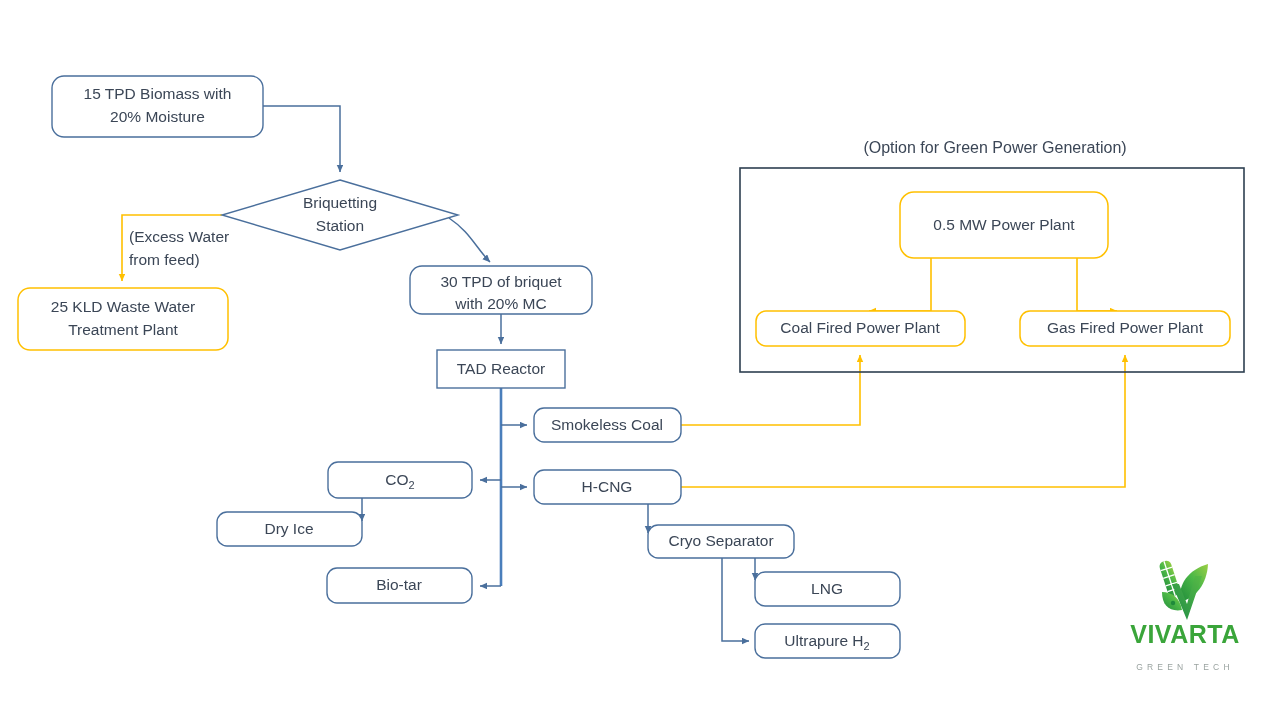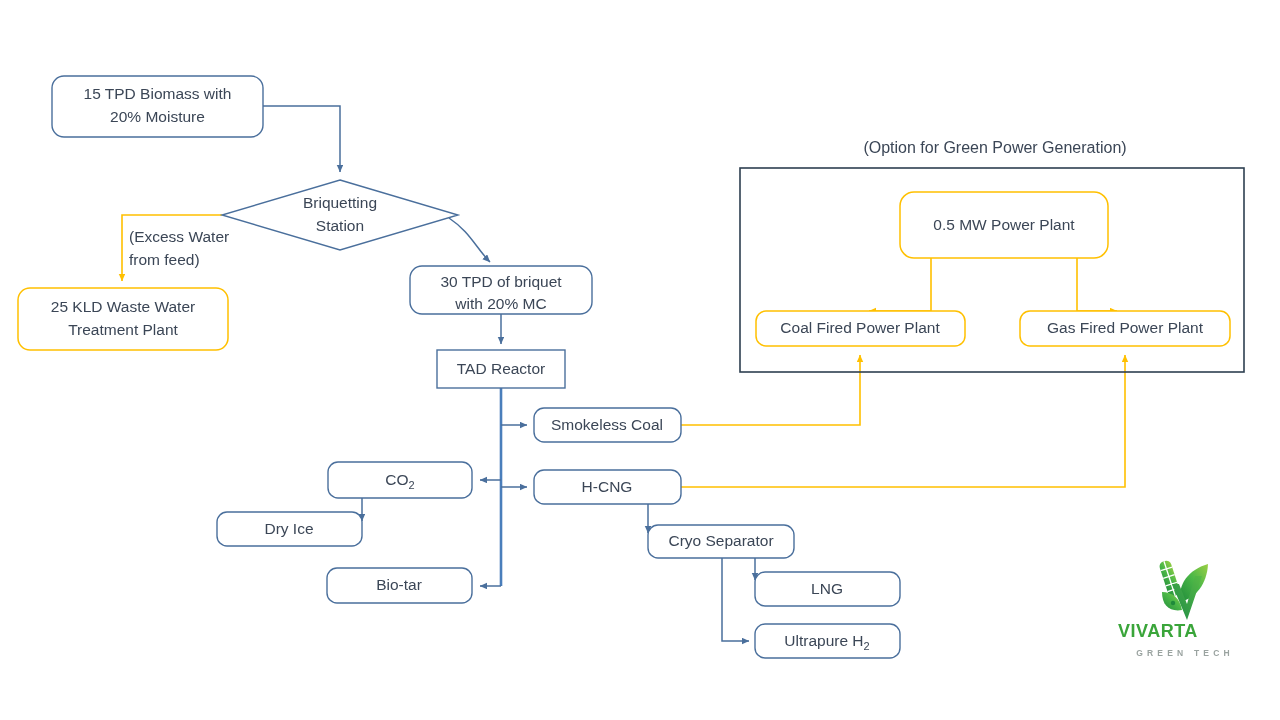--- a/index.html
+++ b/index.html
@@ -18,27 +18,27 @@
 
   .box-blue{fill:#ffffff;stroke:#4a6f9c;stroke-width:1.4;}
   .box-yellow{fill:#ffffff;stroke:#ffc000;stroke-width:1.5;}
   .panel-rect{fill:none;stroke:#2d3f50;stroke-width:1.6;}
   .ln-blue{stroke:#4a6f9c;stroke-width:1.5;fill:none;}
   .ln-blue-thick{stroke:#4a7ebb;stroke-width:2.6;fill:none;}
   .ln-yellow{stroke:#ffc000;stroke-width:1.6;fill:none;}
 
   
   #logo{position:absolute;left:1118px;top:556px;width:134px;height:116px;}
-  #logo .wordmark{position:absolute;left:0;top:66px;width:134px;text-align:left;
+  #logo .wordmark{position:absolute;left:0;top:66px;width:134px;text-align:center;
       font-family:"Liberation Sans","DejaVu Sans",sans-serif;
-      font-size:18px;font-weight:700;letter-spacing:0.5px;
+      font-size:25px;font-weight:700;letter-spacing:0.5px;
       color:#3aa53a;line-height:1;}
-  #logo .tagline{position:absolute;left:0;top:92px;width:134px;text-align:center;
+  #logo .tagline{position:absolute;left:0;top:106px;width:134px;text-align:center;
       font-family:"Liberation Sans","DejaVu Sans",sans-serif;
-      font-size:8.5px;font-weight:700;letter-spacing:4.2px;color:#9aa3a0;}
+      font-size:8.5px;font-weight:400;letter-spacing:4.2px;color:#9aa3a0;}
   #logo svg{position:absolute;left:28px;top:0;}
 </style>
 </head>
 <body>
 
 <div id="stage">
 
   <svg id="flow" viewBox="0 0 1280 720">
     <defs>
       <marker id="ah-blue" markerWidth="9" markerHeight="9" refX="7.4" refY="3.4" orient="auto" markerUnits="userSpaceOnUse">

